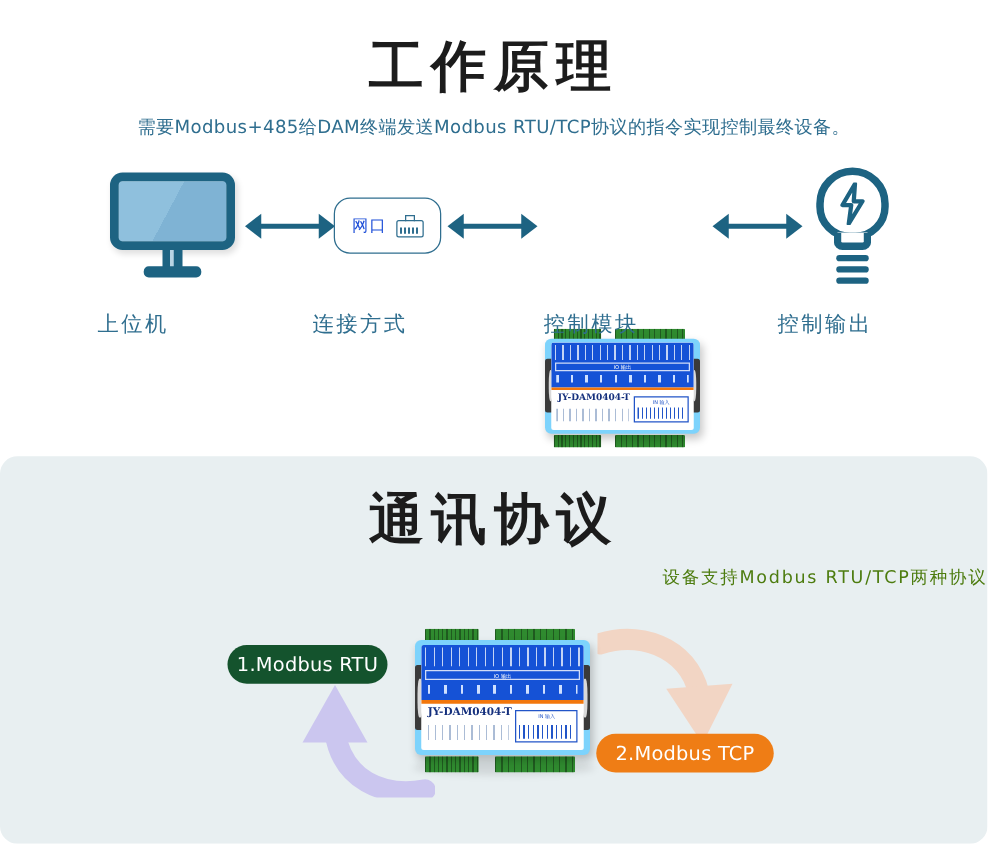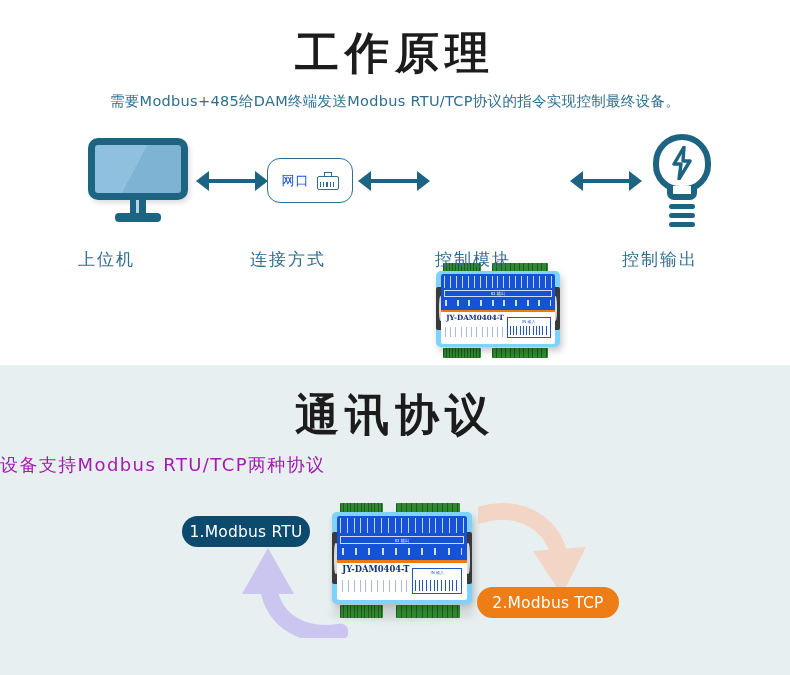--- a/index.html
+++ b/index.html
@@ -80,29 +80,29 @@
 
   
   .caps{position:absolute;left:0;top:248px;width:790px;height:30px;}
   .cap{position:absolute;font-size:17px;color:#2f6e8f;letter-spacing:2px;text-align:left;}
   .c1{left:78px;width:120px;}
   .c2{left:250px;width:120px;}
   .c3{left:435px;width:120px;}
   .c4{left:622px;width:120px;}
 
   
-  .sec2{position:absolute;left:0;top:365px;width:790px;height:310px;background:#e8eff1;}
+  .sec2{position:absolute;left:0;top:365px;width:790px;height:310px;background:#e8eff1;border-radius:14px;}
   .sec2 .sec-title{top:25px;font-size:44px;line-height:52px;}
-  .sec2-sub1{position:absolute;top:88px;width:790px;text-align:left;font-size:18px;color:#a21caf;letter-spacing:1.4px;}
+  .sec2-sub1{position:absolute;top:88px;width:790px;text-align:right;font-size:14px;color:#4d7c0f;letter-spacing:1.4px;}
   .sec2-sub2{position:absolute;top:111px;width:790px;text-align:center;font-size:13.5px;color:#2b3fd0;font-weight:bold;letter-spacing:.3px;}
 
   
   .badge{position:absolute;border-radius:16px;color:#fff;font-size:15.5px;
          display:flex;align-items:center;justify-content:center;letter-spacing:.2px;}
-  .badge-rtu{left:182px;top:516px;width:128px;height:31px;background:#0c4a6e;}
+  .badge-rtu{left:182px;top:516px;width:128px;height:31px;background:#14532d;}
   .badge-tcp{left:477px;top:587px;width:142px;height:31px;background:#ef7d15;}
 
   
   .arc-left{position:absolute;left:228px;top:538px;width:120px;height:100px;}
   .arc-right{position:absolute;left:478px;top:495px;width:115px;height:105px;}
 
   
   .dev{position:absolute;}
   .dev-top{ left:428px;top:133px;width:140px;height:95px;}
   .dev-bot{ left:322px;top:503px;width:160px;height:115px;}

